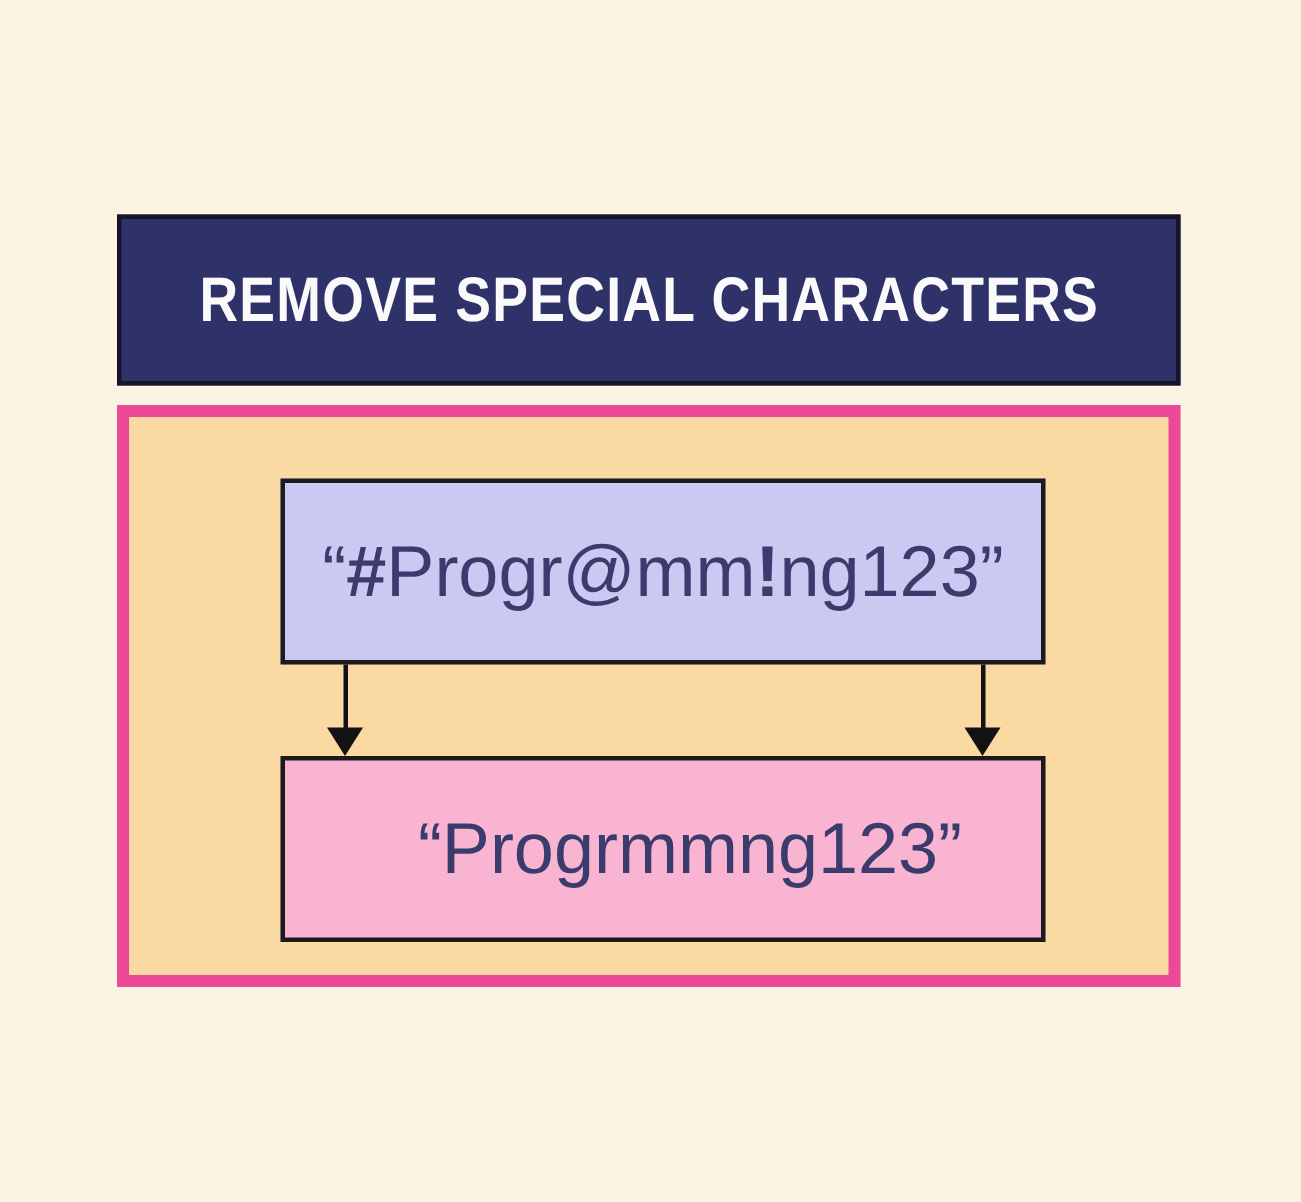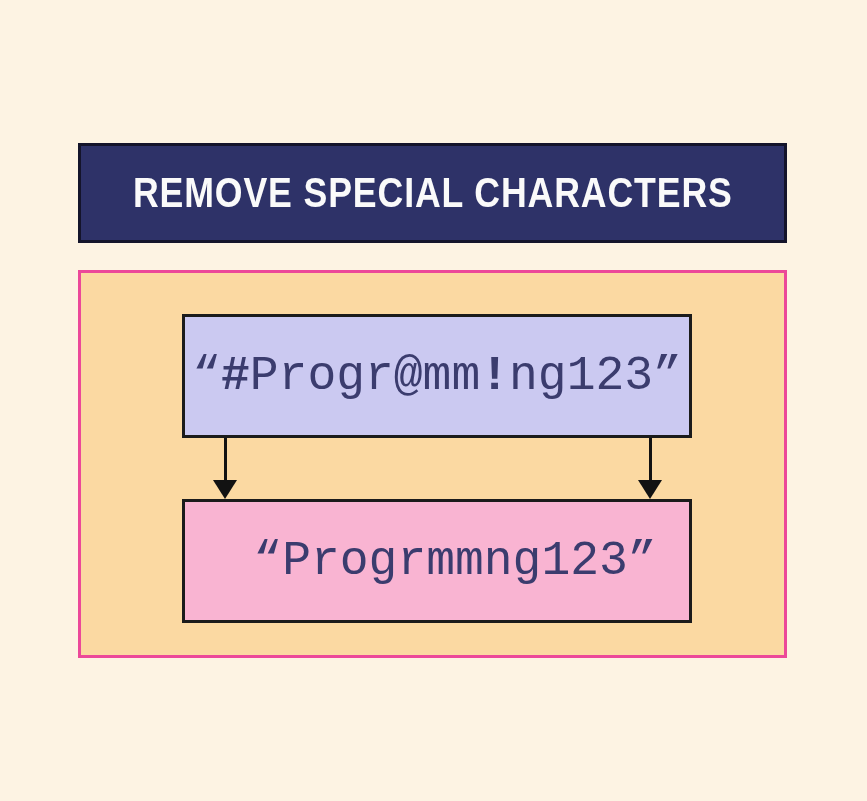--- a/index.html
+++ b/index.html
@@ -14,21 +14,21 @@
     height: 801px;
     background: #fdf3e3;
     overflow: hidden;
     margin: 0 auto;
   }
   .banner {
     position: absolute;
     left: 78px;
     top: 143px;
     width: 709px;
-    height: 100px;
+    height: 114px;
     background: #2e3268;
     border: 3px solid #14142b;
     box-sizing: border-box;
     display: flex;
     align-items: center;
     justify-content: center;
   }
   .banner-title {
     color: #fafafa;
     font-size: 42px;
@@ -39,23 +39,22 @@
     transform: scaleX(0.85);
     transform-origin: center;
   }
   .panel {
     position: absolute;
     left: 78px;
     top: 270px;
     width: 709px;
     height: 388px;
     background: #fbd9a2;
-    border: 3px solid #ec4899;
+    border: 8px solid #ec4899;
     box-sizing: border-box;
-    font-family: Liberation Mono, monospace;
   }
   .string-box {
     position: absolute;
     width: 510px;
     left: 101px;
     border: 3px solid #1b1b1b;
     box-sizing: border-box;
     display: flex;
     align-items: center;
     justify-content: center;

